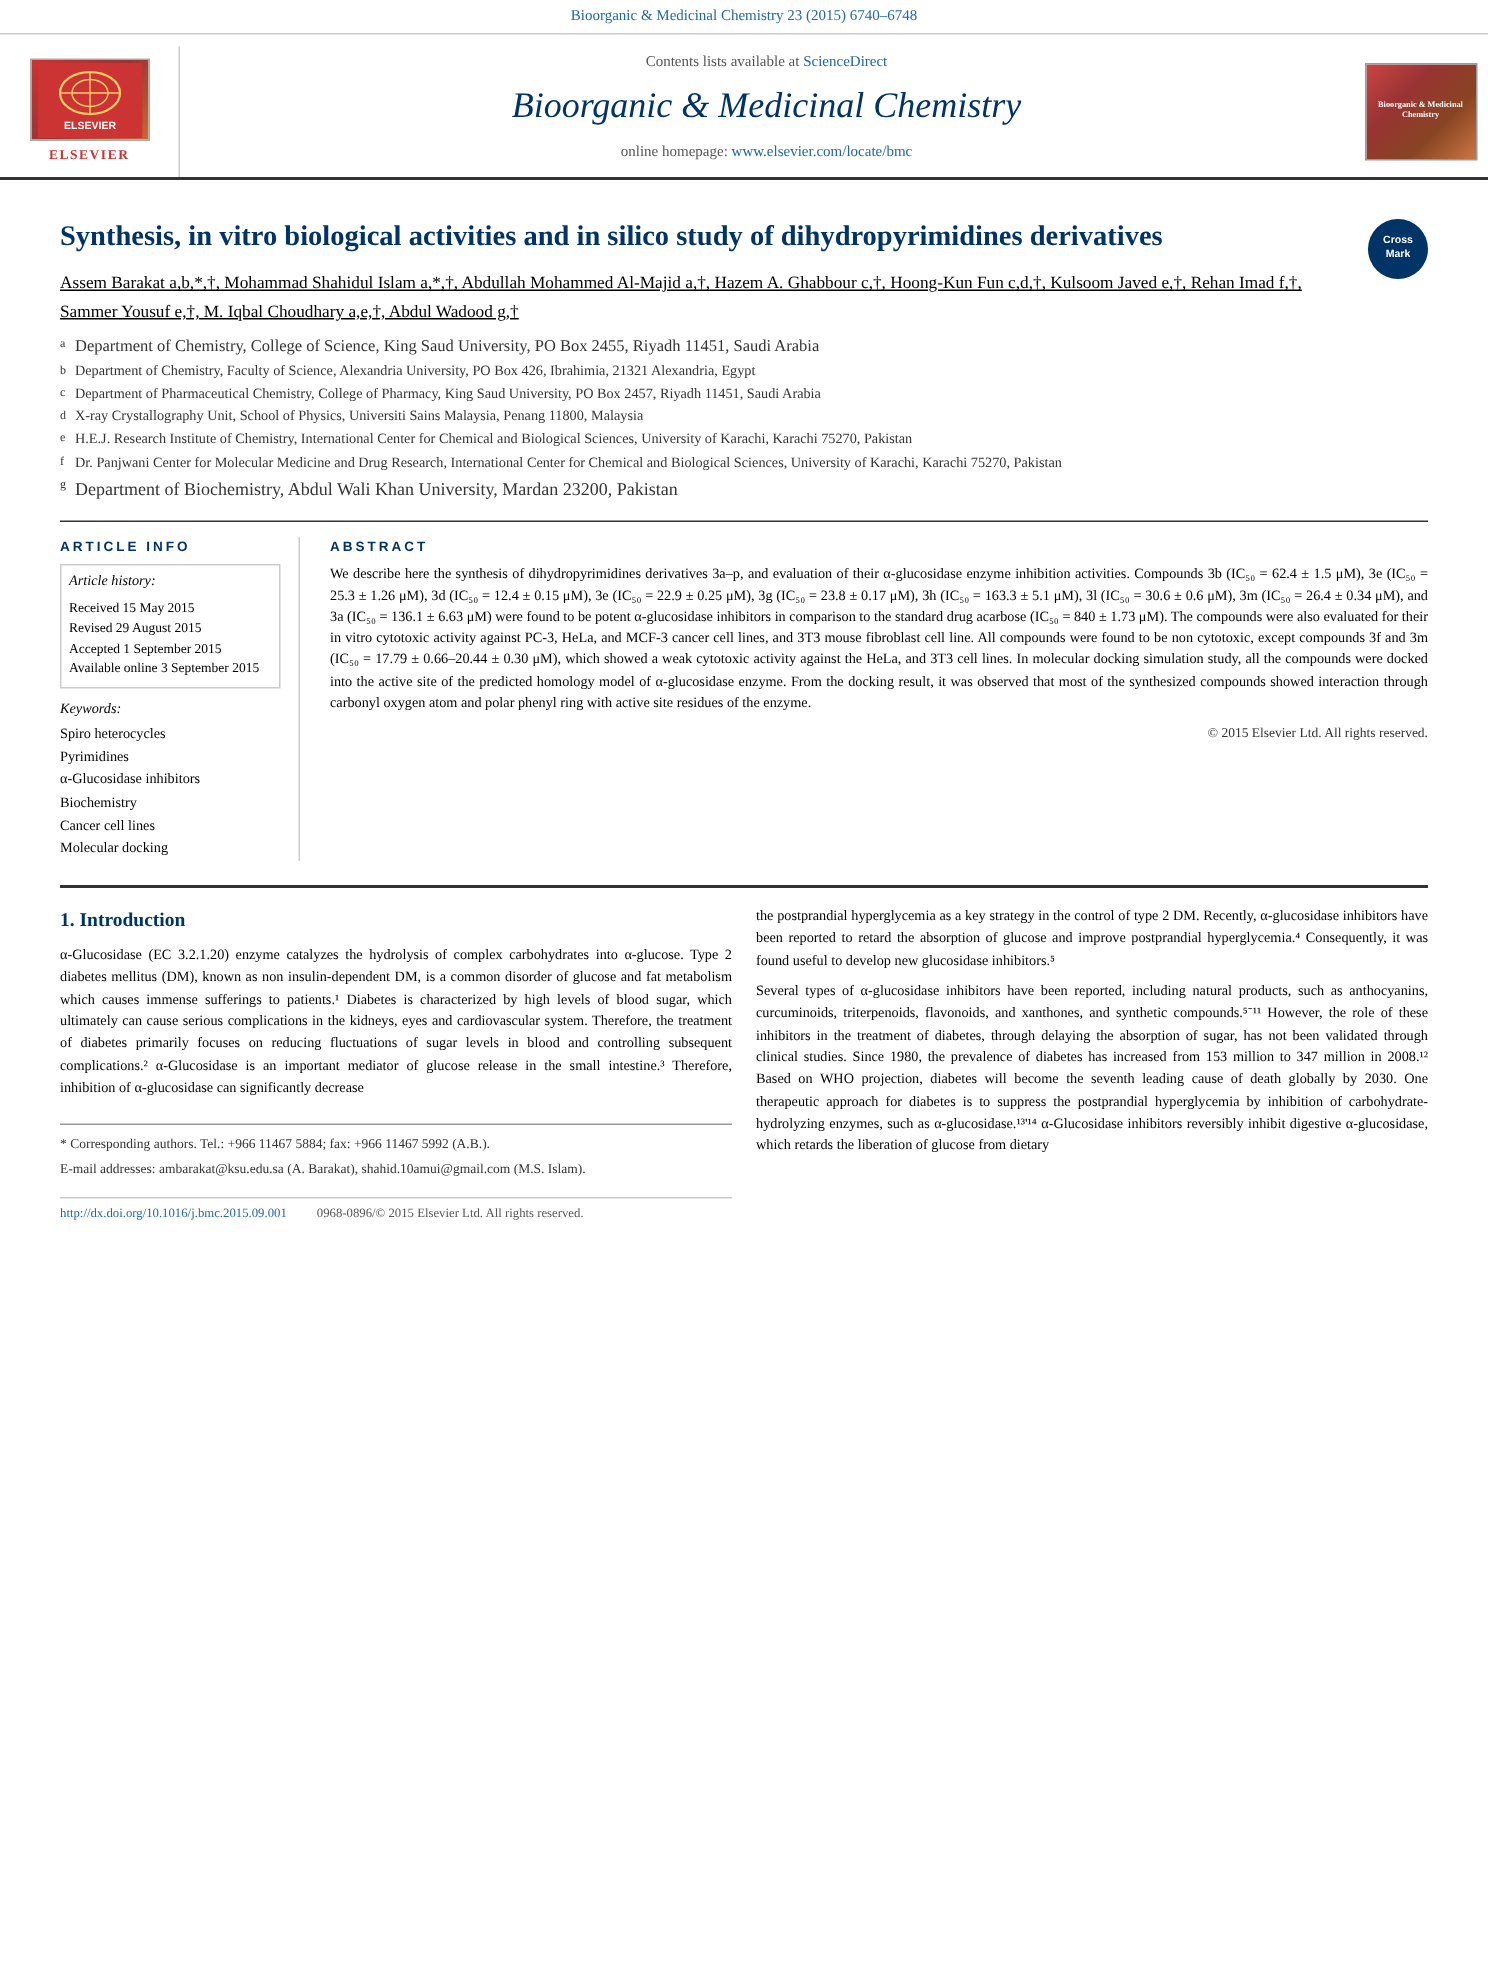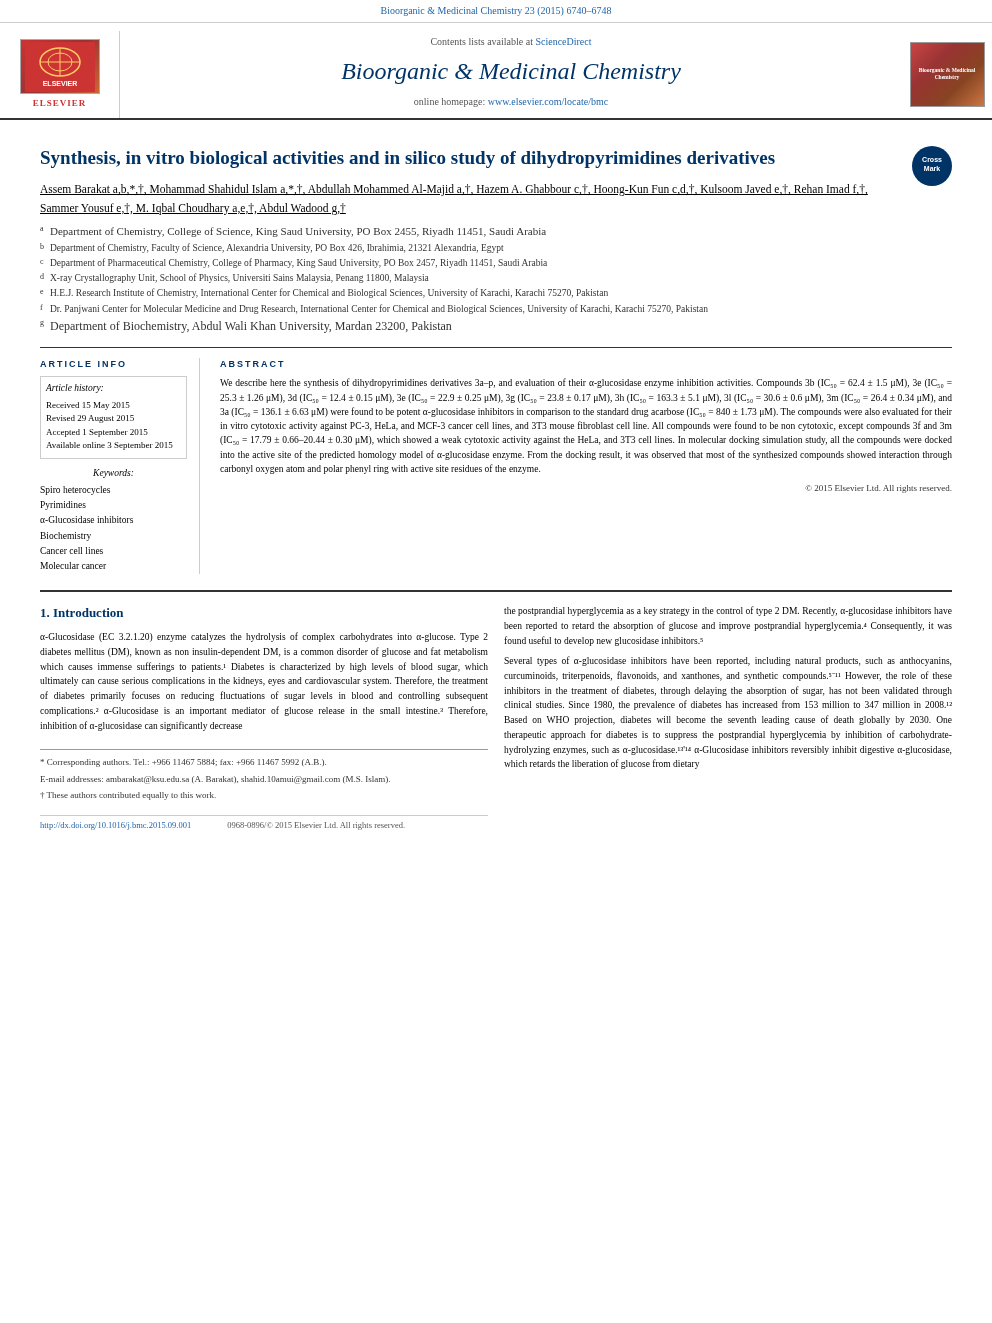--- a/index.html
+++ b/index.html
@@ -177,21 +177,20 @@
       margin-bottom: 3px;
     }
     .article-history .hist-item {
       font-size: 9px;
       line-height: 1.5;
     }
     .keywords-box { margin-top: 8px; }
     .keywords-box .kw-title {
       font-size: 9.5px;
       margin-bottom: 3px;
-      text-align: center;
     }
     .keywords-box .kw-list {
       font-size: 9.5px;
       line-height: 1.6;
     }
     .abstract-section { flex: 1; }
     .abstract-section h3 {
       font-size: 9px;
       font-weight: bold;
       letter-spacing: 2px;
@@ -246,21 +245,21 @@
     }
     .footnote-line { margin-bottom: 3px; }
     .doi-link { color: #2266aa; }
     .bottom-bar {
       margin-top: 12px;
       border-top: 1px solid #ccc;
       padding-top: 4px;
       font-size: 8.5px;
       color: #555;
       display: flex;
-      gap: 36px;
+      gap: 20px;
     }
     .italic { font-style: italic; }
     .blue-link { color: #2266aa; text-decoration: none; }
   </style>
 </head>
 <body>
 
 <div class="top-bar">
   <span>Bioorganic &amp; Medicinal Chemistry 23 (2015) 6740–6748</span>
 </div>
@@ -355,41 +354,40 @@
         <div class="hist-item">Available online 3 September 2015</div>
       </div>
       <div class="keywords-box">
         <div class="kw-title italic">Keywords:</div>
         <div class="kw-list" id="keywords-list">
             <div>Spiro heterocycles</div>
             <div>Pyrimidines</div>
             <div>α-Glucosidase inhibitors</div>
             <div>Biochemistry</div>
             <div>Cancer cell lines</div>
-            <div>Molecular cancer</div>
+            <div>Molecular docking</div>
           </div>
       </div>
     </div>
     <div class="abstract-section">
       <h3>ABSTRACT</h3>
       <div class="abstract-text">We describe here the synthesis of dihydropyrimidines derivatives 3a–p, and evaluation of their α-glucosidase enzyme inhibition activities. Compounds 3b (IC₅₀ = 62.4 ± 1.5 μM), 3e (IC₅₀ = 25.3 ± 1.26 μM), 3d (IC₅₀ = 12.4 ± 0.15 μM), 3e (IC₅₀ = 22.9 ± 0.25 μM), 3g (IC₅₀ = 23.8 ± 0.17 μM), 3h (IC₅₀ = 163.3 ± 5.1 μM), 3l (IC₅₀ = 30.6 ± 0.6 μM), 3m (IC₅₀ = 26.4 ± 0.34 μM), and 3a (IC₅₀ = 136.1 ± 6.63 μM) were found to be potent α-glucosidase inhibitors in comparison to the standard drug acarbose (IC₅₀ = 840 ± 1.73 μM). The compounds were also evaluated for their in vitro cytotoxic activity against PC-3, HeLa, and MCF-3 cancer cell lines, and 3T3 mouse fibroblast cell line. All compounds were found to be non cytotoxic, except compounds 3f and 3m (IC₅₀ = 17.79 ± 0.66–20.44 ± 0.30 μM), which showed a weak cytotoxic activity against the HeLa, and 3T3 cell lines. In molecular docking simulation study, all the compounds were docked into the active site of the predicted homology model of α-glucosidase enzyme. From the docking result, it was observed that most of the synthesized compounds showed interaction through carbonyl oxygen atom and polar phenyl ring with active site residues of the enzyme.</div>
       <div class="copyright-line">© 2015 Elsevier Ltd. All rights reserved.</div>
     </div>
   </div>
 
   <div class="main-body">
     <div class="body-left">
       <div class="intro-heading">1. Introduction</div>
       <div class="body-text" id="body-left-text">
           <p>α-Glucosidase (EC 3.2.1.20) enzyme catalyzes the hydrolysis of complex carbohydrates into α-glucose. Type 2 diabetes mellitus (DM), known as non insulin-dependent DM, is a common disorder of glucose and fat metabolism which causes immense sufferings to patients.¹ Diabetes is characterized by high levels of blood sugar, which ultimately can cause serious complications in the kidneys, eyes and cardiovascular system. Therefore, the treatment of diabetes primarily focuses on reducing fluctuations of sugar levels in blood and controlling subsequent complications.² α-Glucosidase is an important mediator of glucose release in the small intestine.³ Therefore, inhibition of α-glucosidase can significantly decrease</p>
         </div>
       <div class="footnotes-section">
         <div class="footnote-line">* Corresponding authors. Tel.: +966 11467 5884; fax: +966 11467 5992 (A.B.).</div>
         <div class="footnote-line">E-mail addresses: ambarakat@ksu.edu.sa (A. Barakat), shahid.10amui@gmail.com (M.S. Islam).</div>
-        <div class="footnote-line">† These authors contributed equally to this work.</div>
       </div>
       <div class="bottom-bar">
         <a href="#" class="blue-link doi-link">http://dx.doi.org/10.1016/j.bmc.2015.09.001</a>
         <span>0968-0896/© 2015 Elsevier Ltd. All rights reserved.</span>
       </div>
     </div>
     <div class="body-right">
       <div class="body-text" id="body-right-text">
           <p>the postprandial hyperglycemia as a key strategy in the control of type 2 DM. Recently, α-glucosidase inhibitors have been reported to retard the absorption of glucose and improve postprandial hyperglycemia.⁴ Consequently, it was found useful to develop new glucosidase inhibitors.⁵</p>
           <p>Several types of α-glucosidase inhibitors have been reported, including natural products, such as anthocyanins, curcuminoids, triterpenoids, flavonoids, and xanthones, and synthetic compounds.⁵⁻¹¹ However, the role of these inhibitors in the treatment of diabetes, through delaying the absorption of sugar, has not been validated through clinical studies. Since 1980, the prevalence of diabetes has increased from 153 million to 347 million in 2008.¹² Based on WHO projection, diabetes will become the seventh leading cause of death globally by 2030. One therapeutic approach for diabetes is to suppress the postprandial hyperglycemia by inhibition of carbohydrate-hydrolyzing enzymes, such as α-glucosidase.¹³'¹⁴ α-Glucosidase inhibitors reversibly inhibit digestive α-glucosidase, which retards the liberation of glucose from dietary</p>

